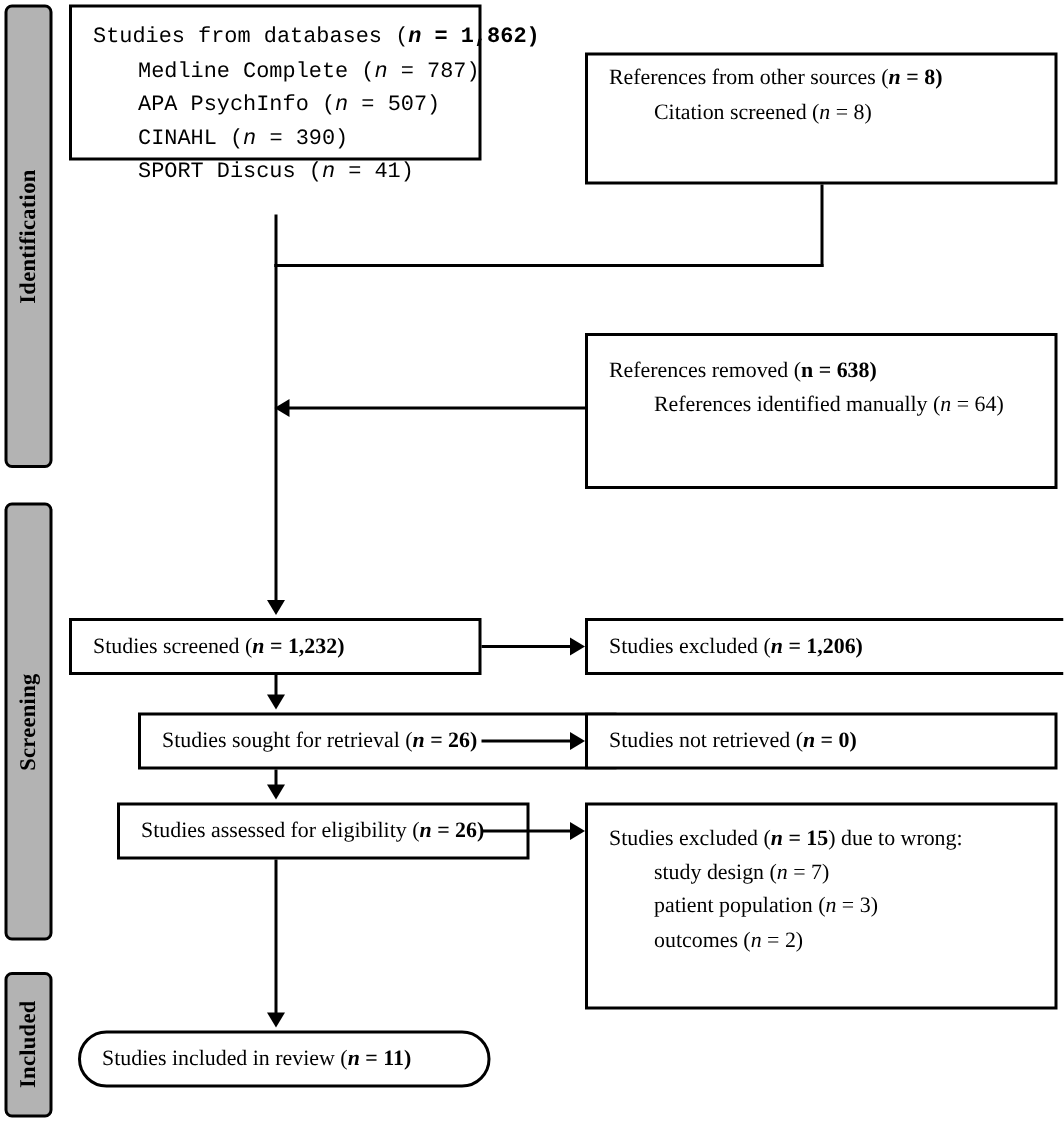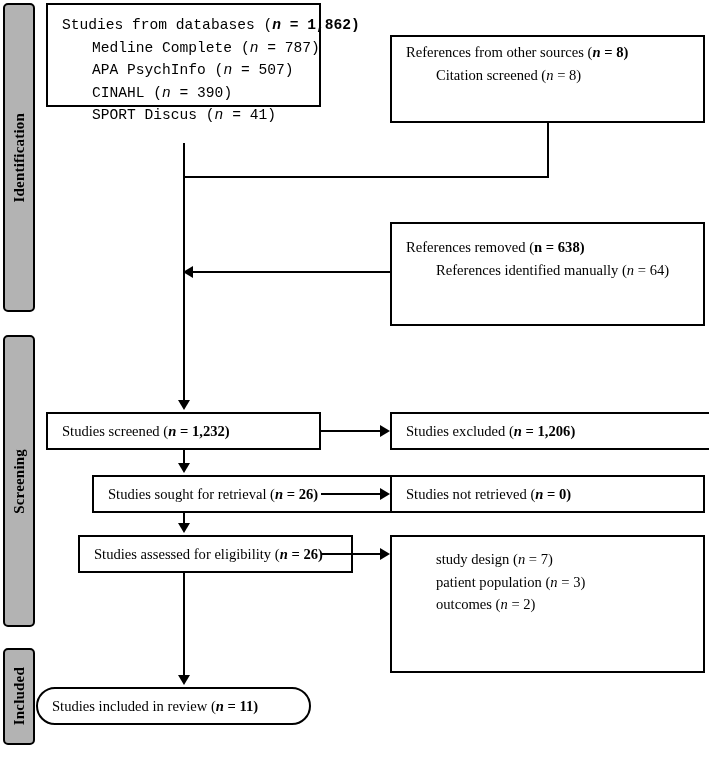--- a/index.html
+++ b/index.html
@@ -152,30 +152,31 @@
 
   <div class="flow-box centered-one-line" style="left:390px; top:475px; width:315px; height:38px;">
     <span class="box-title"><span>Studies not retrieved (</span><b><i>n</i></b><b> = </b><b>0</b><b>)</b></span>
   </div>
 
   <div class="flow-box centered-one-line" style="left:46px; top:535px; width:275px; height:38px;margin-left:32px;">
     <span class="box-title"><span>Studies assessed for eligibility (</span><b><i>n</i></b><b> = </b><b>26</b><b>)</b></span>
   </div>
 
   <div class="flow-box" style="left:390px; top:535px; width:315px; height:138px; padding-top:11px;">
+    <span class="box-title"><span>Studies excluded (</span><b><i>n</i></b><b> = </b><b>15</b><span>) due to wrong:</span></span>
 
     <span class="box-sub"><span>study design (</span><i>n</i><span> = </span><span>7</span><span>)</span></span>
 
 
     <span class="box-sub"><span>patient population (</span><i>n</i><span> = </span><span>3</span><span>)</span></span>
 
     <span class="box-sub"><span>outcomes (</span><i>n</i><span> = </span><span>2</span><span>)</span></span>
   </div>
 
-  <div class="flow-box centered-one-line" style="left:36px; top:687px; width:275px; height:38px;border-radius:19px;">
+  <div class="flow-box centered-one-line" style="left:52px; top:687px; width:275px; height:38px;border-radius:19px;">
     <span class="box-title"><span>Studies included in review (</span><b><i>n</i></b><b> = </b><b>11</b><b>)</b></span>
   </div>
 
   <div class="line-v" style="left:183px; top:143px; height:35px;"></div>
 
   <div class="line-v" style="left:547px; top:123px; height:55px;"></div>
 
   <div class="line-h" style="left:183px; top:176px; width:366px;"></div>
 
   <div class="line-v" style="left:183px; top:176px; height:226px;"></div>

